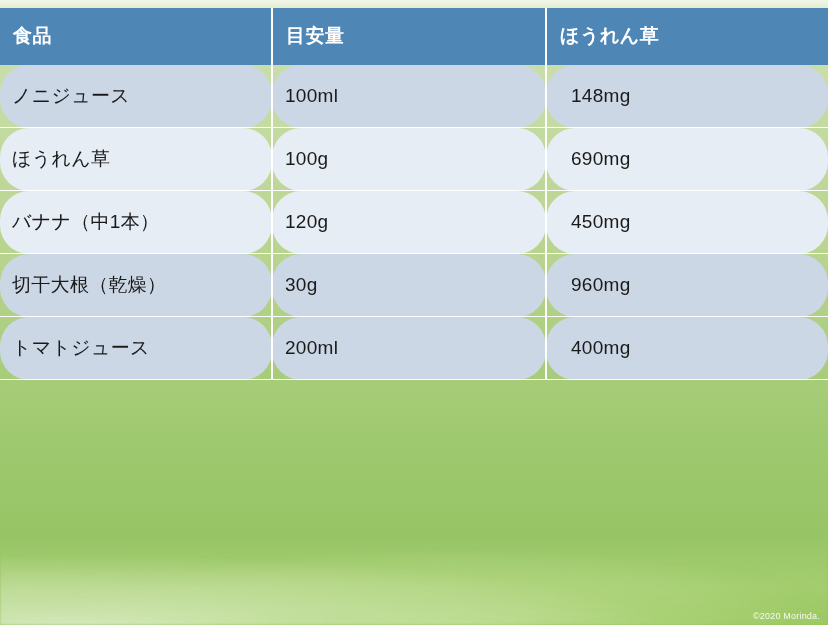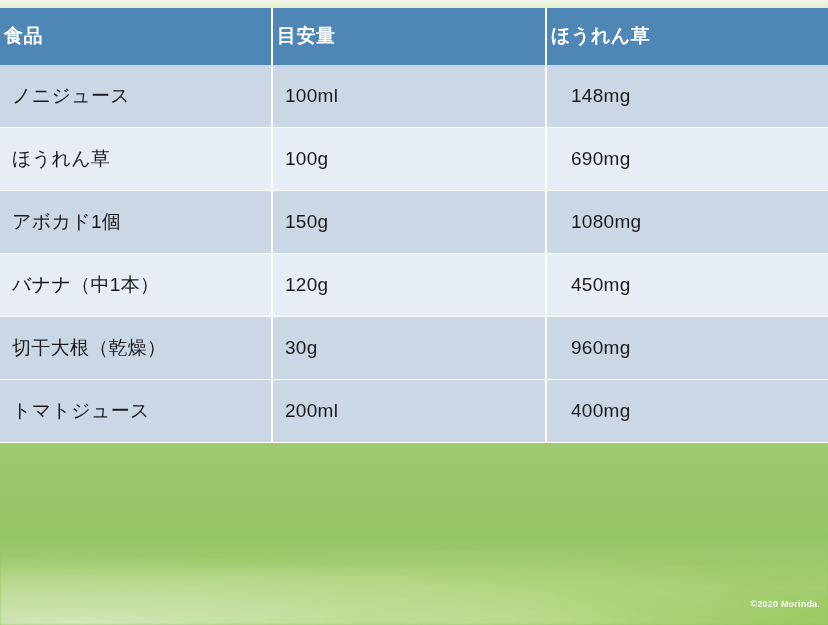--- a/index.html
+++ b/index.html
@@ -55,52 +55,52 @@
   table.data-table col.c0 { width: 272px; }
   table.data-table col.c1 { width: 274px; }
   table.data-table col.c2 { width: 282px; }
 
   table.data-table th {
     background: #4e86b6;
     color: #ffffff;
     font-size: 19px;
     font-weight: bold;
     text-align: left;
-    padding: 10px 0 11px 4px;
+    padding: 10px 0 11px 13px;
     height: 36px;
     border-right: 2px solid #ffffff;
     vertical-align: middle;
     letter-spacing: 0.5px;
     margin-top: 28px;
   }
   table.data-table th:last-child { border-right: none; }
 
   table.data-table td {
     font-size: 19px;
     color: #1a1a1a;
     padding: 0 0 0 12px;
     height: 62px;
     vertical-align: middle;
     border-right: 2px solid #ffffff;
     border-bottom: 1px solid #ffffff;
     letter-spacing: 0.3px;
+    border-radius: 29px;
   }
   table.data-table td:last-child { border-right: none; padding-left: 24px; }
   table.data-table tr.odd td { background: #ccd7e6; }
   table.data-table tr.even td { background: #e7edf5; margin-left: 17px; }
 
   .copyright {
     position: absolute;
     right: 8px;
-    bottom: 16px;
+    bottom: 4px;
     font-size: 9px;
     color: #ffffff;
     opacity: 0.9;
     letter-spacing: 0.2px;
-    font-weight: bold;
   }
 </style>
 </head>
 <body>
 
 <div class="slide">
   <div class="bg-top"></div>
   <div class="bg-bottom"></div>
 
   <table class="data-table">
@@ -120,25 +120,20 @@
       <tr class="odd">
         <td>ノニジュース</td>
         <td>100ml</td>
         <td>148mg</td>
       </tr>
       <tr class="even">
         <td>ほうれん草</td>
         <td>100g</td>
         <td>690mg</td>
       </tr>
-      <tr class="odd">
-        <td>アボカド1個</td>
-        <td>150g</td>
-        <td>1080mg</td>
-      </tr>
       <tr class="even">
         <td>バナナ（中1本）</td>
         <td>120g</td>
         <td>450mg</td>
       </tr>
       <tr class="odd">
         <td>切干大根（乾燥）</td>
         <td>30g</td>
         <td>960mg</td>
       </tr>

